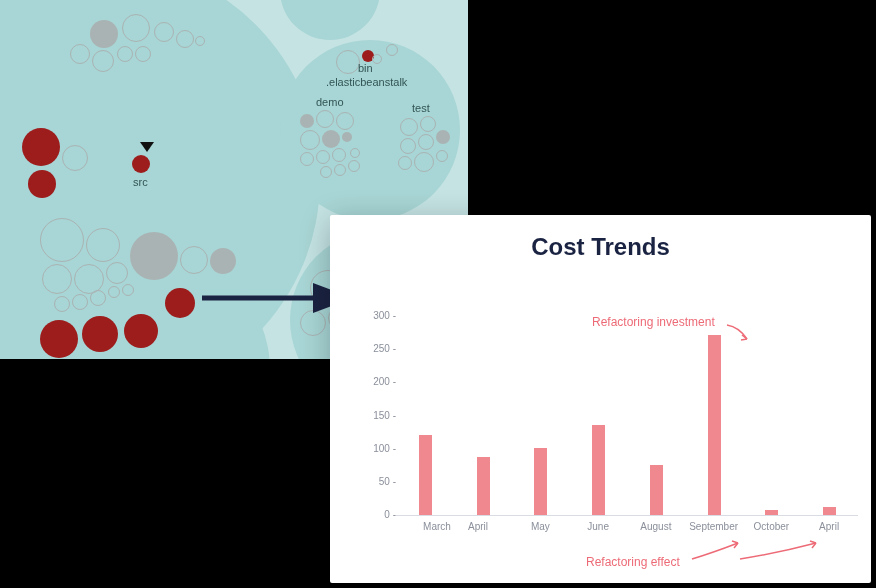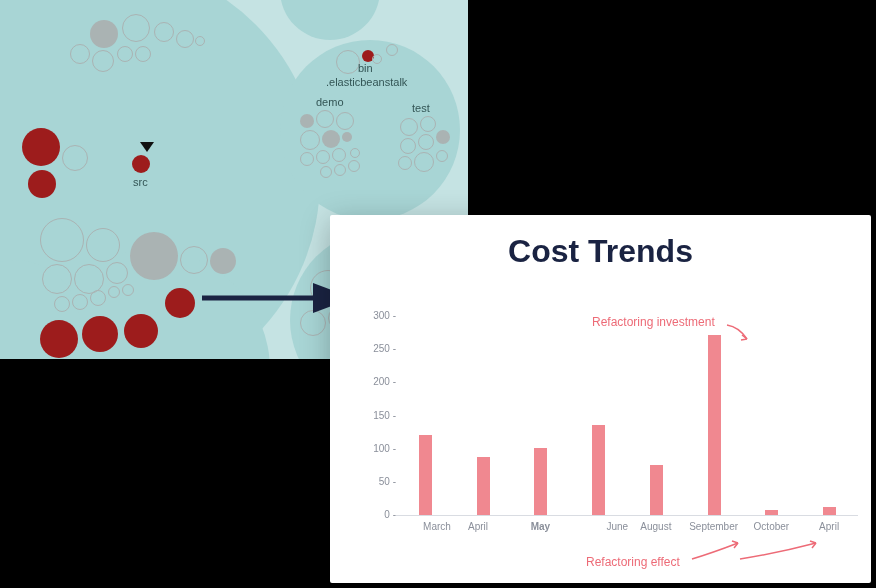--- a/index.html
+++ b/index.html
@@ -26,21 +26,21 @@
   .tooltip .row-bold { font-weight: 700; }
   .tooltip em { font-style: italic; font-weight: 600; }
   .tooltip .spacer { height: 8px; }
   .tooltip-tail { position: absolute; left: 140px; top: 142px; width: 0; height: 0; border-left: 7px solid transparent; border-right: 7px solid transparent; border-top: 10px solid #111; }
 
   
   .arrow { position: absolute; left: 200px; top: 268px; pointer-events: none; }
 
   
   .chart-card { position: absolute; left: 330px; top: 215px; width: 541px; height: 368px; background: #fff; box-shadow: 0 6px 30px rgba(0,0,0,0.25); border-radius: 2px; }
-  .chart-title { text-align: center; font-size: 32px; font-weight: 700; color: #1a2342; margin-top: 18px; }
+  .chart-title { text-align: center; font-size: 24px; font-weight: 700; color: #1a2342; margin-top: 18px; }
   .plot { position: absolute; left: 32px; top: 100px; width: 496px; height: 228px; }
   .yaxis { position: absolute; left: 0; top: 0; height: 200px; width: 34px; }
   .ytick { position: absolute; right: 0; font-size: 10px; color: #8a8f9a; white-space: nowrap; }
   .ytick::after { content: " -"; }
   .baseline { position: absolute; left: 34px; right: 0; height: 1px; background: #d9dce2; top: 200px; }
   .bars { position: absolute; left: 34px; top: 0; right: 0; height: 200px; }
   .bar { position: absolute; bottom: 0; width: 13px; background: #f08890; }
   .xtick { position: absolute; top: 206px; font-size: 10px; color: #8a8f9a; text-align: center; width: 60px; transform: translateX(-50%); }
   .refactor-label { position: absolute; font-size: 12px; color: #ed6b77; font-weight: 500; }
 </style>
@@ -166,22 +166,22 @@
         <div class="bar" style="left: 138.375px; height: 66.6667px;"></div>
         <div class="bar" style="left: 196.125px; height: 90px;"></div>
         <div class="bar" style="left: 253.875px; height: 50px;"></div>
         <div class="bar" style="left: 311.625px; height: 180px;"></div>
         <div class="bar" style="left: 369.375px; height: 5.33333px;"></div>
         <div class="bar" style="left: 427.125px; height: 8px;"></div>
       </div>
     <div id="xticks-container">
         <div class="xtick" style="left: 75px;">March</div>
         <div class="xtick" style="left: 116px;">April</div>
-        <div class="xtick" style="left: 178.375px; font-weight: bold;">May</div>
-        <div class="xtick" style="left: 236.125px; text-align: right;">June</div>
+        <div class="xtick" style="left: 178.375px;">May</div>
+        <div class="xtick" style="left: 236.125px;">June</div>
         <div class="xtick" style="left: 293.875px;">August</div>
         <div class="xtick" style="left: 351.625px;">September</div>
         <div class="xtick" style="left: 409.375px;">October</div>
         <div class="xtick" style="left: 467.125px;">April</div>
       </div>
   </div>
 
   <div class="refactor-label" style="left:256px; top:340px">Refactoring effect</div>
   <svg style="position:absolute; left:360px; top:324px" width="70" height="24">
     <path d="M2,20 Q22,14 48,4" stroke="#ed6b77" stroke-width="1.5" fill="none"></path>

